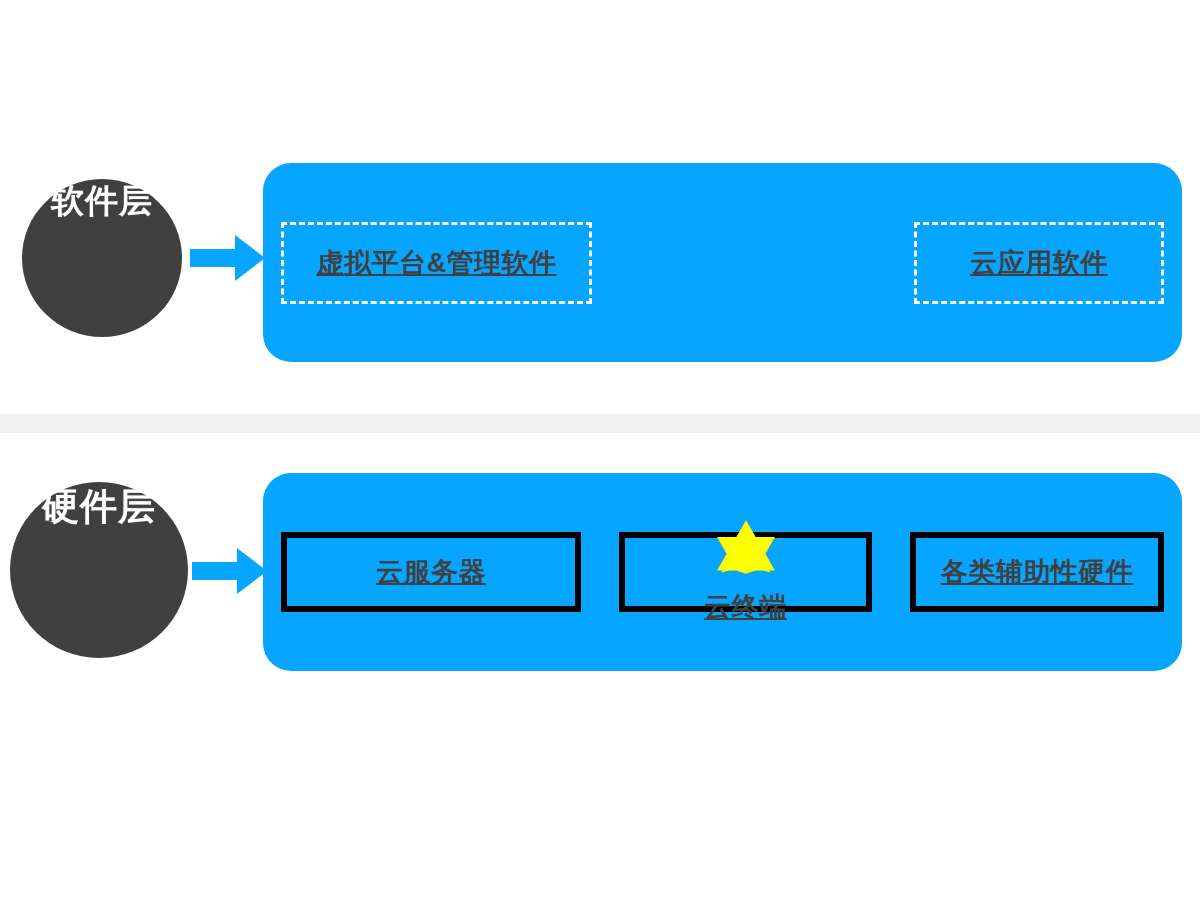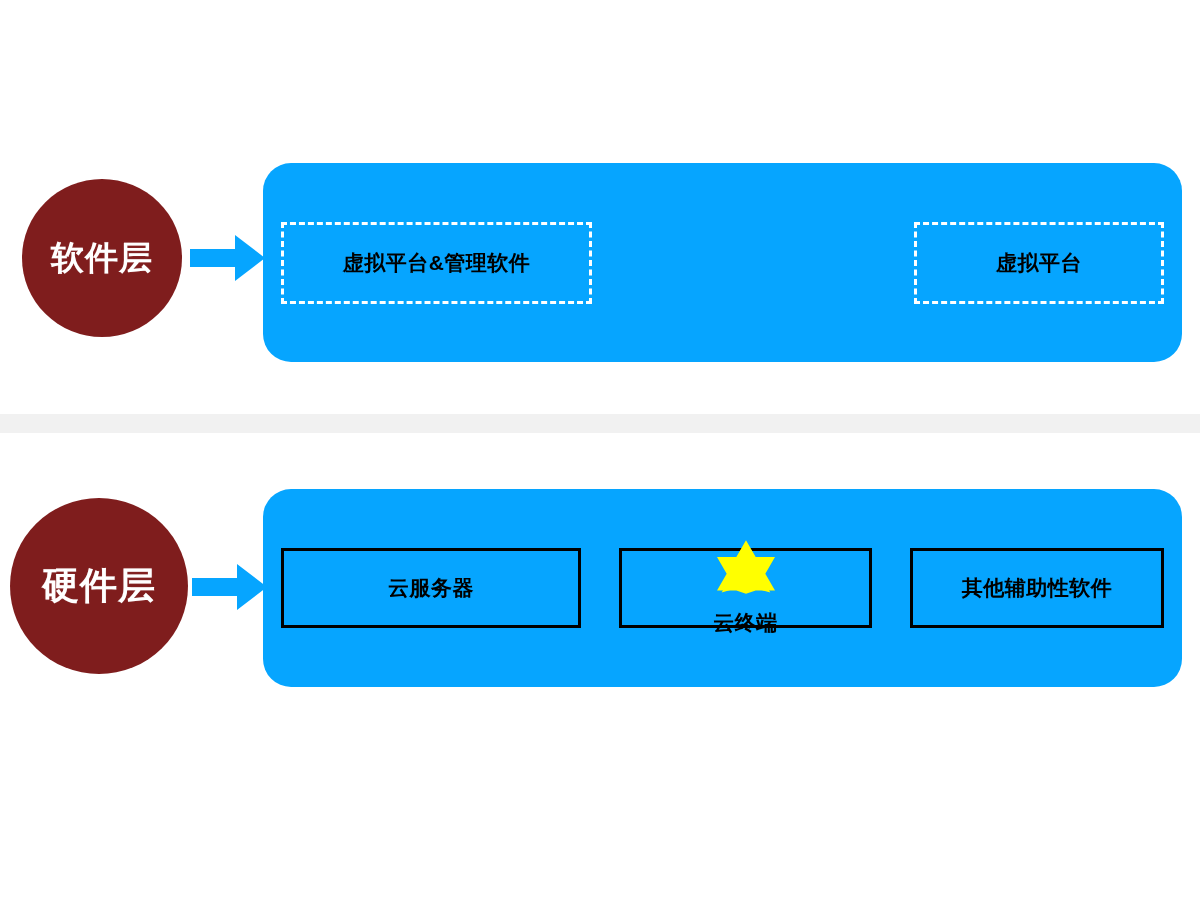--- a/index.html
+++ b/index.html
@@ -30,29 +30,28 @@
     background: #f1f1f1;
   }
 
   
   .layer-row {
     position: absolute;
     left: 0;
     width: 1200px;
   }
   #layer-row-software { top: 155px; height: 215px; }
-  #layer-row-hardware { top: 480px; height: 215px; }
+  #layer-row-hardware { top: 464px; height: 215px; }
 
   
   .layer-circle {
     position: absolute;
     border-radius: 50%;
-    background: #7f1d1d;
+    background: #404040;
     display: flex;
-    align-items: center;
     justify-content: center;
     box-sizing: border-box;
   }
   .layer-circle .circle-label {
     color: #ffffff;
     font-weight: bold;
     letter-spacing: 1px;
     white-space: nowrap;
     text-shadow: 0 0 1px rgba(255,255,255,0.35);
   }
@@ -109,33 +108,34 @@
   
   .item-box {
     box-sizing: border-box;
     height: 80px;
     display: flex;
     align-items: center;
     justify-content: center;
     gap: 14px;
   }
   .item-box .item-label {
-    color: #000000;
+    color: #404040;
     font-weight: bold;
-    font-size: 21px;
+    font-size: 27px;
     white-space: nowrap;
     letter-spacing: 0.5px;
+    text-decoration: underline;
   }
 
   .item-box.dashed {
     border: 3px dashed #ffffff;
     height: 82px;
   }
   .item-box.solid {
-    border: 3px solid #000000;
+    border: 6px solid #000000;
     height: 80px;
   }
 
   
   #sw-item-0 { width: 311px; }
   #sw-item-1 { width: 250px; }
   #sw-item-2 { width: 252px; }
 
   
   #hw-item-0 { width: 300px; }
@@ -167,21 +167,21 @@
       <polygon points="0,16 45,16 45,2 75,25 45,48 45,34 0,34" fill="#06a5ff"></polygon>
     </svg>
 
     <div class="layer-panel" id="panel-software">
 
       <div class="item-box dashed" id="sw-item-0">
         <span class="item-label">虚拟平台&amp;管理软件</span>
       </div>
 
       <div class="item-box dashed" id="sw-item-1">
-        <span class="item-label">虚拟平台</span>
+        <span class="item-label">云应用软件</span>
       </div>
 
 
     </div>
   </div>
 
   <div class="layer-row" id="layer-row-hardware">
 
     <div class="layer-circle" id="circle-hardware">
       <span class="circle-label">硬件层</span>
@@ -199,19 +199,19 @@
 
       <div class="item-box solid" id="hw-item-1">
         <svg class="star-icon" viewBox="0 0 100 92">
           <polygon points="50,0 66.7,28.9 100,28.9 83.3,57.8 100,86.7 66.7,86.7 50,92 33.3,86.7 0,86.7 16.7,57.8 0,28.9 33.3,28.9" fill="#ffff00"></polygon>
           <polygon points="50,2 71,38 92,38 71,56 92,90 50,78 8,90 29,56 8,38 29,38" fill="#ffff00"></polygon>
         </svg>
         <span class="item-label">云终端</span>
       </div>
 
       <div class="item-box solid" id="hw-item-2">
-        <span class="item-label">其他辅助性软件</span>
+        <span class="item-label">各类辅助性硬件</span>
       </div>
 
     </div>
   </div>
 
 </div>
 
 </body></html>

